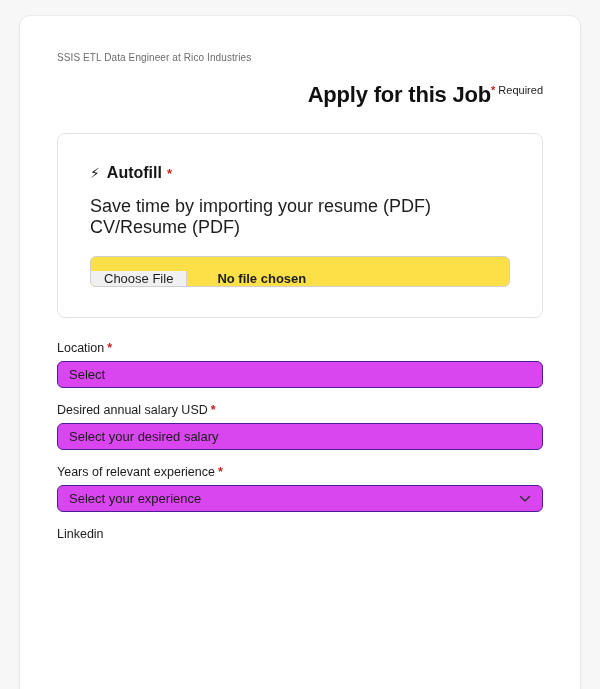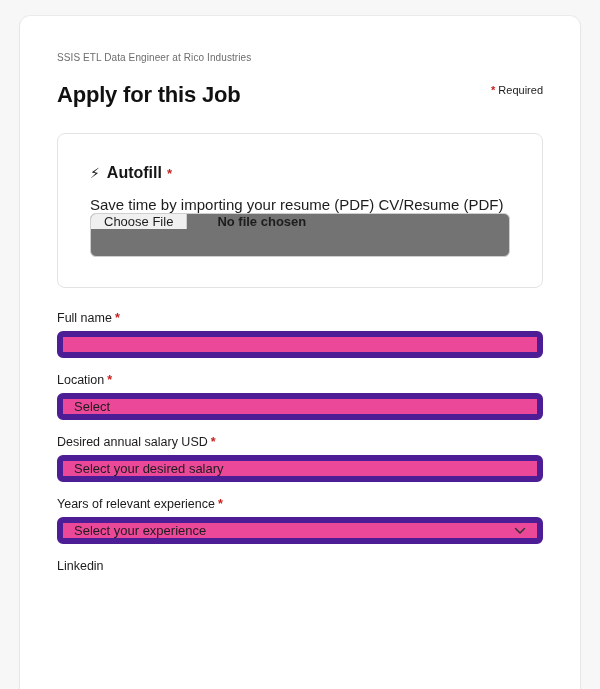--- a/index.html
+++ b/index.html
@@ -20,21 +20,21 @@
     padding: 36px 37px 0 37px;
   }
   .job-title {
     font-size: 10px;
     color: #6c6c6c;
     letter-spacing: 0.1px;
     margin-bottom: 19px;
   }
   .heading-row {
     display: flex;
-    justify-content: space-between;
+    justify-content: flex-end;
     align-items: flex-start;
     margin-bottom: 26px;
   }
   .page-title {
     font-size: 22px;
     font-weight: 700;
     color: #111111;
     line-height: 1.15;
     letter-spacing: -0.2px;
   }
@@ -58,31 +58,32 @@
     font-weight: 700;
     color: #161616;
     margin-bottom: 14px;
     display: flex;
     align-items: center;
     gap: 7px;
   }
   .bolt { font-size: 14px; font-weight: 400; }
   .autofill-heading .req { font-size: 13px; margin-left: -2px; }
   .autofill-desc {
-    font-size: 15px;
+    font-size: 18px;
     color: #1d1d1d;
+    margin-bottom: 18px;
   }
   .file-input {
     display: flex;
-    align-items: flex-start;
+    align-items: flex-end;
     width: 100%;
-    height: 44px;
+    height: 31px;
     border: 1px solid #cfcfcf;
     border-radius: 6px;
-    background: #737373;
+    background: #fde047;
     overflow: hidden;
     cursor: pointer;
   }
   .file-btn {
     display: flex;
     align-items: center;
     padding: 0 13px;
     background: #f0f0f0;
     border-right: 1px solid #cfcfcf;
     font-size: 13px;
@@ -103,23 +104,23 @@
     font-size: 12.5px;
     color: #1b1b1b;
     line-height: 15px;
     margin-bottom: 5px;
   }
   .field-label .req { margin-left: 3px; }
   .control {
     display: flex;
     align-items: center;
     height: 27px;
-    border: 6px solid #4c1d95;
+    border: 1px solid #4c1d95;
     border-radius: 6px;
-    background: #ec4899;
+    background: #d946ef;
     padding: 0 11px;
     font-size: 13px;
     color: #1c1c1c;
     cursor: text;
   }
   .control-value { flex: 0 1 auto; white-space: nowrap; overflow: hidden; }
   .control .icon-right { margin-left: auto; display: flex; align-items: center; }
 </style>
 </head>
 <body>
@@ -142,29 +143,20 @@
       <span class="req">*</span>
     </div>
     <div class="autofill-desc">Save time by importing your resume (PDF) CV/Resume (PDF)</div>
     <div class="file-input">
       <span class="file-btn">Choose File</span>
       <span class="file-status">No file chosen</span>
     </div>
   </div>
 
   <div>
-  <div class="field">
-    <div class="field-label">
-      <span>Full name</span><span class="req">*</span>
-    </div>
-    <div class="control">
-      <span class="control-value"></span>
-
-    </div>
-  </div>
 
 
   <div class="field">
     <div class="field-label">
       <span>Location</span><span class="req">*</span>
     </div>
     <div class="control">
       <span class="control-value">Select</span>
 
     </div>

